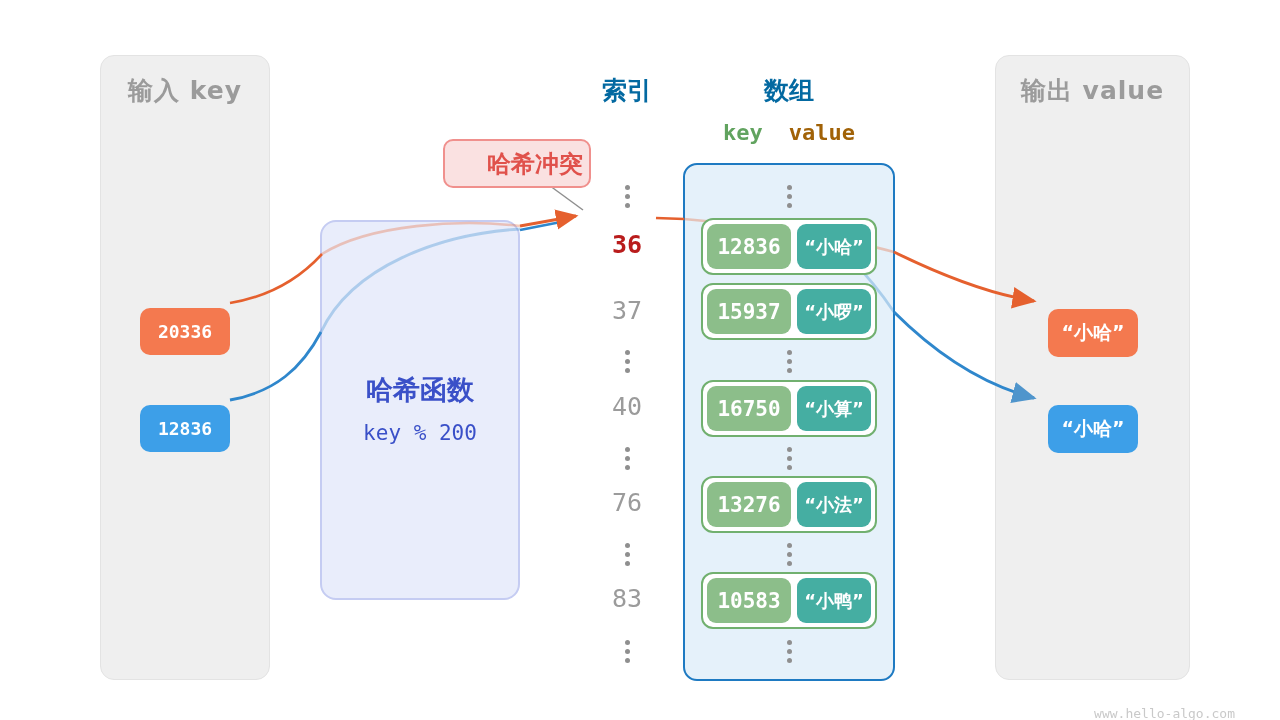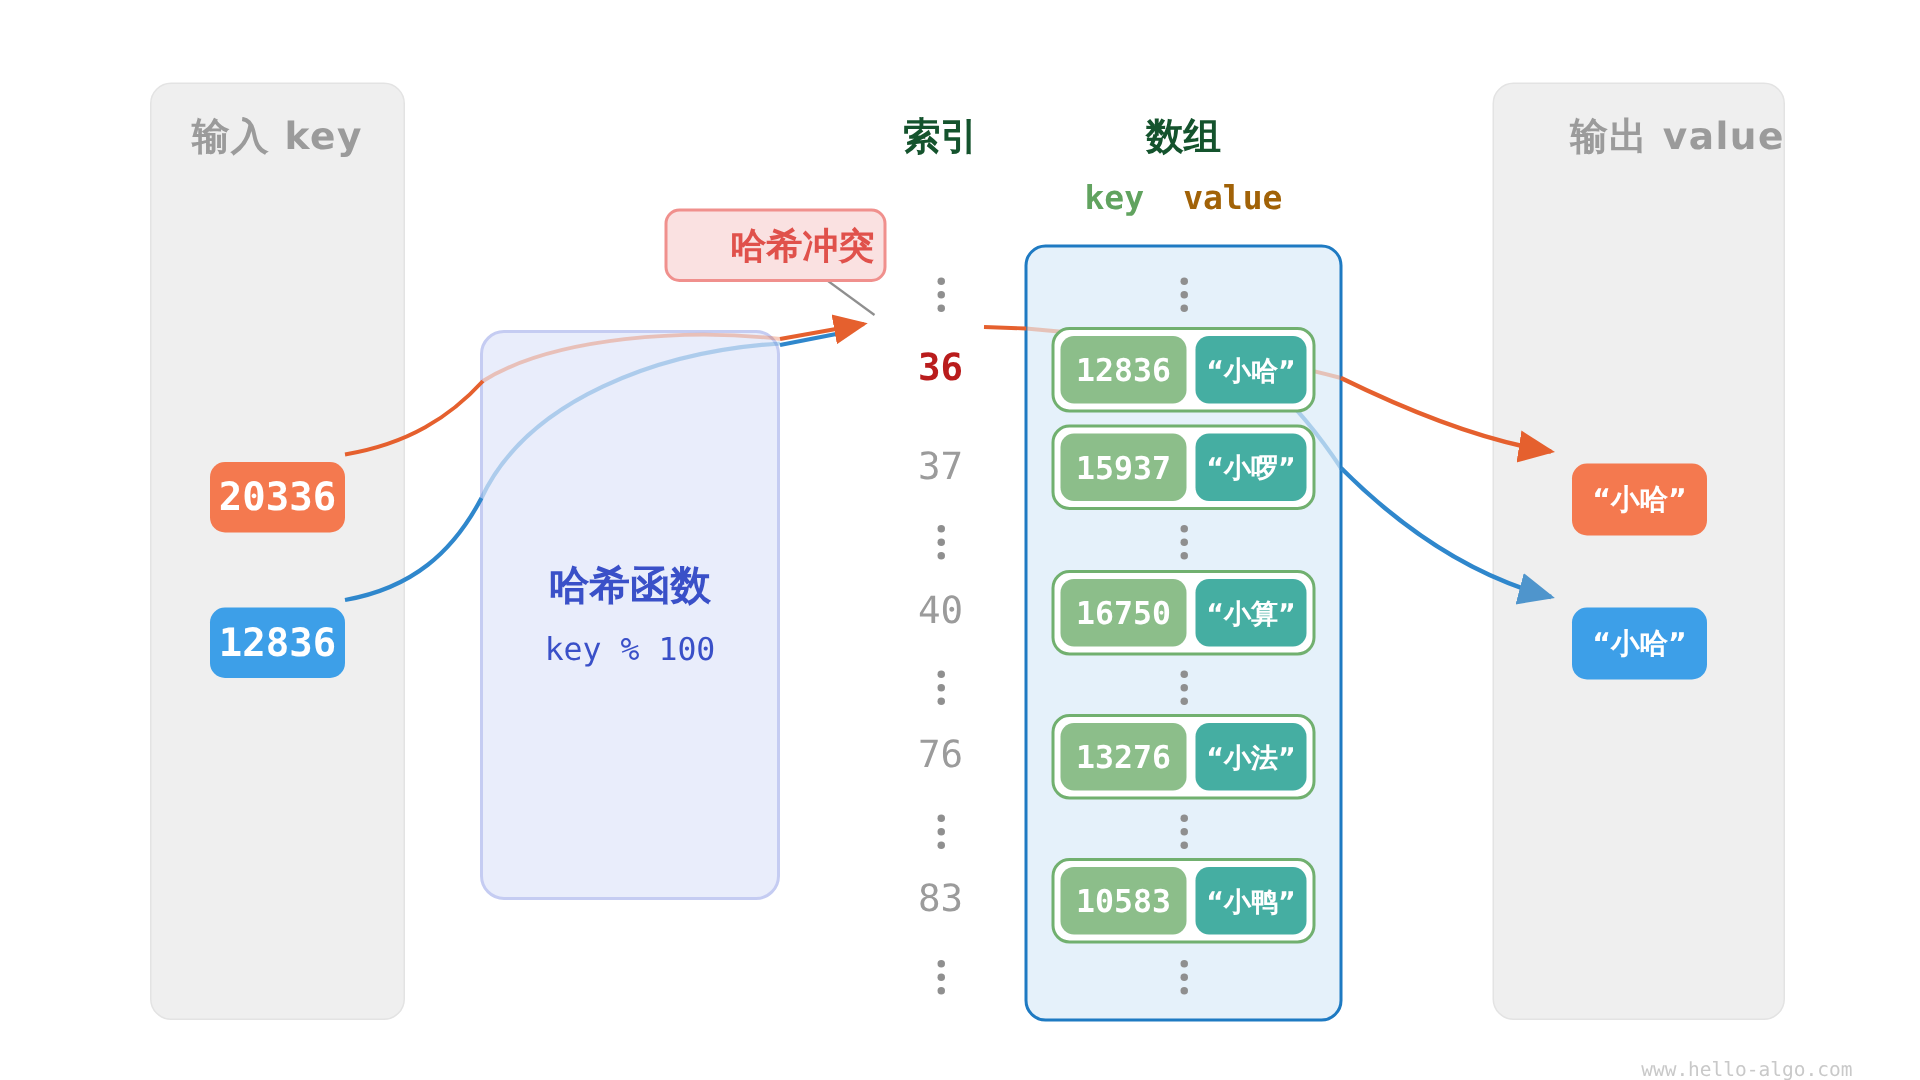--- a/index.html
+++ b/index.html
@@ -12,38 +12,38 @@
   #line-layer { z-index: 1; position: absolute; left: 0; top: 0; }
   #fg-layer   { z-index: 2; }
   #bg-layer, #fg-layer { position: absolute; left: 0; top: 0; width: 1280px; height: 720px; pointer-events: none; margin-top: 28px; }
 
   
   .side-panel { background: #efefef; border: 1px solid #e3e3e3; border-radius: 14px; }
   .panel-title { color: #9b9b9b; font-weight: bold; font-size: 25px; text-align: center; letter-spacing: 1px; }
 
   
   .pill { border-radius: 10px; color: #ffffff; display: flex; align-items: center; justify-content: center;
-          font-family: "DejaVu Sans Mono", "Liberation Mono", monospace; font-size: 26px; font-weight: 600; }
+          font-family: "DejaVu Sans Mono", "Liberation Mono", monospace; font-size: 18px; font-weight: 600; }
   .pill.orange { background: #f4794f; }
   .pill.blue   { background: #3d9fe8; }
   .pill.value-pill { font-family: "DejaVu Sans", sans-serif; font-size: 19px; font-weight: 600; }
 
   
   .hash-box { background: #e9edfb; border: 2px solid #c5ccf2; border-radius: 16px; }
   .hash-title { color: #3a50c8; font-size: 27px; font-weight: 600; text-align: center; }
   .hash-formula { color: #3a50c8; font-size: 21px; text-align: center;
                   font-family: "DejaVu Sans Mono", "Liberation Mono", monospace; }
 
   
   .collision { background: #fae1e1; border: 2px solid #f0908d; border-radius: 10px;
                color: #e0514b; font-size: 24px; font-weight: bold;
                display: flex; align-items: center; justify-content: center; padding-left: 36px; }
 
   
-  .col-header { color: #14532d; font-weight: bold; font-size: 25px; text-align: center; font-family: Liberation Serif, serif; }
+  .col-header { color: #0369a1; font-weight: bold; font-size: 25px; text-align: center; font-family: Liberation Serif, serif; }
   .kv-header { font-family: "DejaVu Sans Mono", "Liberation Mono", monospace; font-size: 22px; font-weight: 600; }
   .kv-header .k { color: #61a35f; }
   .kv-header .v { color: #a16207; margin-left: 26px; }
 
   
   .idx { font-family: "DejaVu Sans Mono", "Liberation Mono", monospace; font-size: 25px; color: #9b9b9b;
          text-align: center; width: 70px; }
   .idx.hot { color: #b91c1c; font-weight: bold; }
 
   
@@ -103,21 +103,21 @@
   <path d="M 894 312 C 940 358, 988 386, 1034 398" stroke="#2f87cc" stroke-width="3" fill="none" marker-end="url(#arrow-b)"></path>
 </svg>
 
 <div id="fg-layer">
 
   <div class="abs panel-title" style="left:100px; top:46px; width:170px;">输入 key</div>
   <div class="abs pill orange" style="left:140px; top:280px; width:90px; height:47px;">20336</div>
   <div class="abs pill blue" style="left:140px; top:377px; width:90px; height:47px;">12836</div>
 
   <div class="abs hash-title" style="left:320px; top:344px; width:200px;">哈希函数</div>
-  <div class="abs hash-formula" style="left:320px; top:393px; width:200px;">key % 100</div>
+  <div class="abs hash-formula" style="left:320px; top:393px; width:200px;">key % 200</div>
 
   <div class="abs collision" style="left:443px; top:111px; width:148px; height:49px;">哈希冲突</div>
 
   <div class="abs col-header" style="left:592px; top:46px; width:70px;">索引</div>
   <div class="abs col-header" style="left:754px; top:46px; width:70px;">数组</div>
   <div class="abs kv-header" style="left:683px; top:92px; width:212px; text-align:center;">
     <span class="k">key</span><span class="v">value</span>
   </div>
 
   <div class="abs vdots" style="left:592px; top:157px;">
@@ -191,18 +191,18 @@
   </div>
   <div class="abs pair" style="left:701px; top:448px;">
     <div class="kbox">13276</div>
     <div class="vbox">“小法”</div>
   </div>
   <div class="abs pair" style="left:701px; top:544px;">
     <div class="kbox">10583</div>
     <div class="vbox">“小鸭”</div>
   </div>
 
-  <div class="abs panel-title" style="left:995px; top:46px; width:195px;text-align:right;">输出 value</div>
+  <div class="abs panel-title" style="left:995px; top:46px; width:195px;">输出 value</div>
   <div class="abs pill orange value-pill" style="left:1048px; top:281px; width:90px; height:48px;">“小哈”</div>
   <div class="abs pill blue value-pill" style="left:1048px; top:377px; width:90px; height:48px;">“小哈”</div>
 
   <div class="abs watermark" style="right:45px; top:678px;">www.hello-algo.com</div>
 </div>
 
 </body></html>

